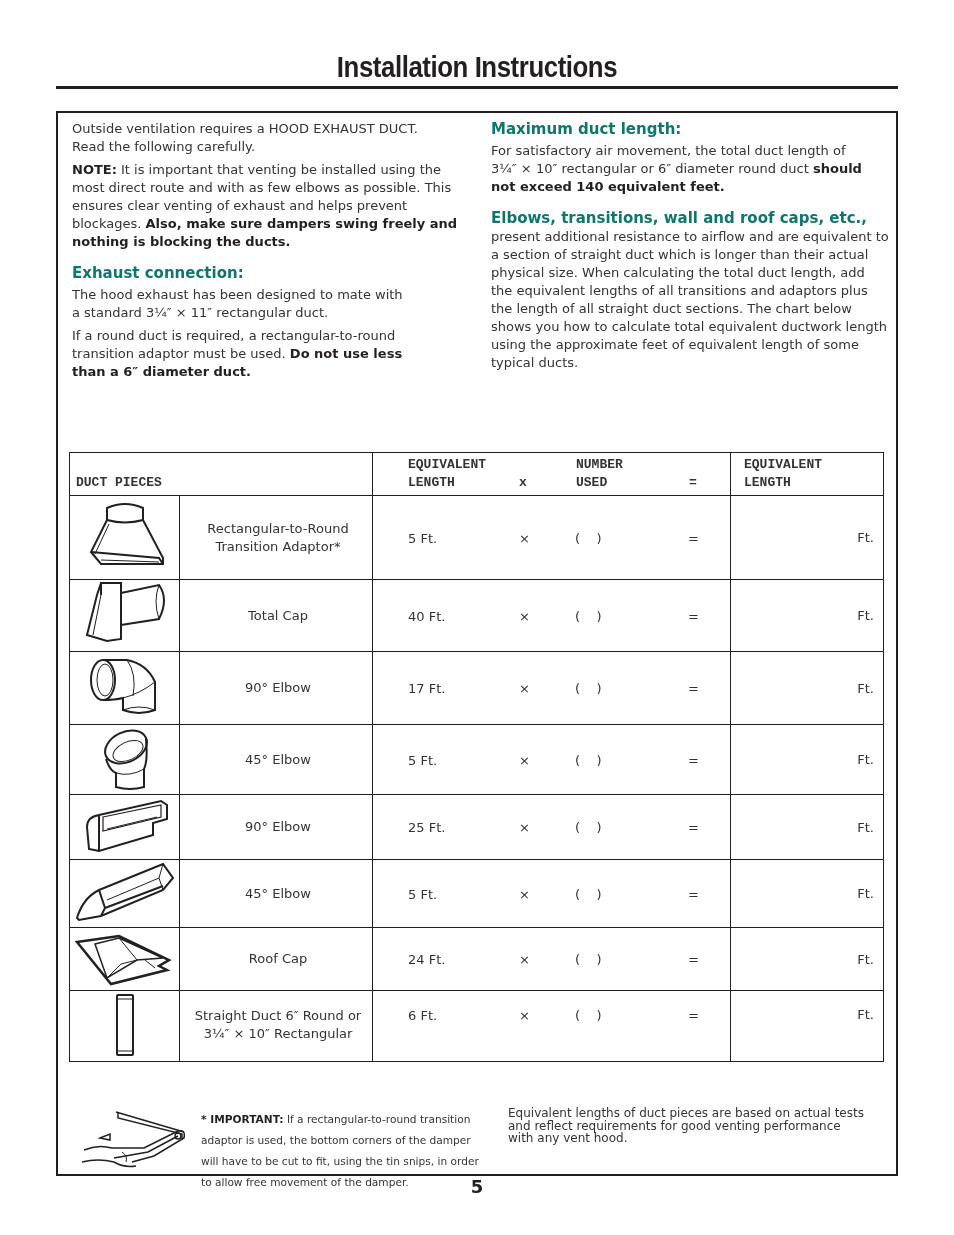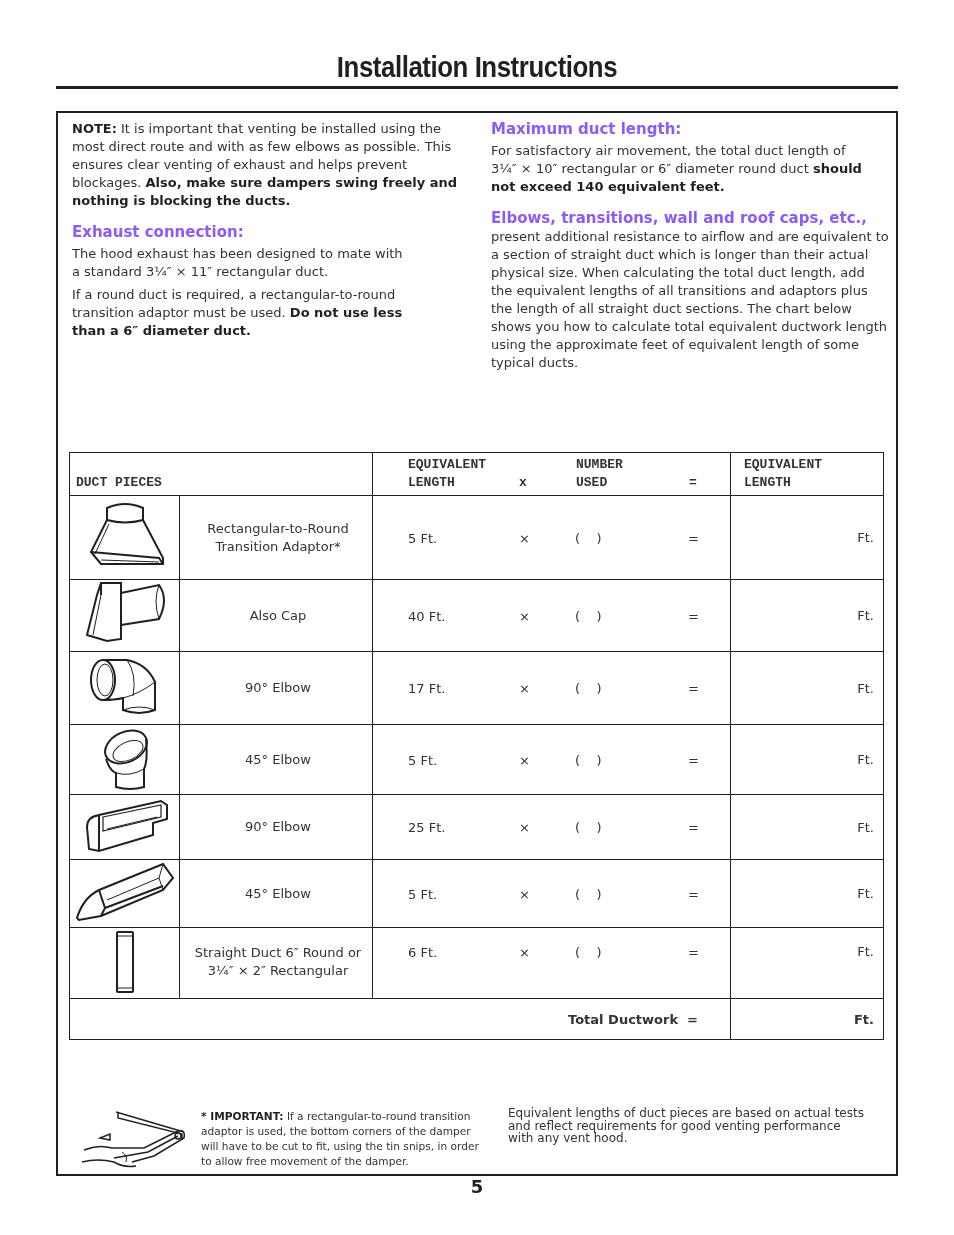--- a/index.html
+++ b/index.html
@@ -5,50 +5,51 @@
   html, body { margin: 0; padding: 0; background: #ffffff; }
   body { width: 954px; height: 1235px; position: relative; font-family: "DejaVu Sans", sans-serif; color: #231f20; overflow: hidden; }
   .title { position: absolute; left: 0; width: 954px; top: 50px; text-align: center; font-family: "Liberation Sans", sans-serif; font-size: 30px; font-weight: bold; letter-spacing: -0.5px; color: #231f20; transform: scaleX(0.86); }
   .title-rule { position: absolute; left: 56px; top: 86px; width: 842px; height: 3px; background: #231f20; }
   .frame { position: absolute; left: 56px; top: 111px; width: 838px; height: 1061px; border: 2px solid #231f20; }
   .col { position: absolute; font-size: 13px; line-height: 18px; color: #333; }
   .col p { margin: 0 0 5px 0; }
   .col b { color: #231f20; font-weight: bold; }
   .col-left { left: 72px; top: 120px; width: 400px; }
   .col-right { left: 491px; top: 119px; width: 400px; }
-  .h3 { font-size: 15px; font-weight: bold; color: #8b5cf6; line-height: 20px; margin: 0; }
+  .h3 { font-size: 15px; font-weight: bold; color: #0f766e; line-height: 20px; margin: 0; }
   .h3.mt { margin-top: 14px; }
 
   table.chart { position: absolute; left: 69px; top: 452px; width: 814px; border-collapse: collapse; table-layout: fixed; }
   table.chart td { border: 1.5px solid #231f20; padding: 0; font-size: 13px; color: #333; vertical-align: middle; }
   .hdr td { height: 42px; font-size: 12px; font-weight: bold; color: #231f20; }
   .hdr .hdr-inner { position: relative; height: 42px; font-family: Liberation Mono, monospace; }
   .hdr span { position: absolute; line-height: 18px; }
   .icon-cell { text-align: center; }
   .name-cell { padding-left: 4px !important; line-height: 18px; text-align: center; }
   .calc { position: relative; }
   .calc span { position: absolute; top: 50%; transform: translateY(-50%); }
   .result-cell { text-align: right; padding-right: 9px !important; }
   .total-row td { height: 40px; }
   .total-label { text-align: right; padding-right: 32px !important; font-weight: bold; color: #231f20; }
   .total-result { text-align: right; padding-right: 9px !important; font-weight: bold; color: #231f20; }
 
   .footnote-img { position: absolute; left: 74px; top: 1104px; width: 120px; height: 68px; }
-  .footnote-left { position: absolute; left: 201px; top: 1109px; width: 280px; font-size: 10.6px; line-height: 15px; color: #333; }
+  .footnote-left { position: absolute; left: 201px; top: 1109px; width: 280px; font-size: 10.6px; line-height: 21px; color: #333; }
   .footnote-right { position: absolute; left: 508px; top: 1107px; width: 360px; font-size: 12px; line-height: 12.5px; color: #333; }
   .page-num { position: absolute; left: 0; width: 954px; top: 1176px; text-align: center; font-size: 18px; font-weight: bold; color: #231f20; }
 </style>
 </head>
 <body>
 
 <div class="title">Installation Instructions</div>
 <div class="title-rule"></div>
 <div class="frame"></div>
 
 <div class="col col-left">
+  <p style="width:350px">Outside ventilation requires a HOOD EXHAUST DUCT. Read the following carefully.</p>
   <p><b>NOTE:</b><span> It is important that venting be installed using the most direct route and with as few elbows as possible. This ensures clear venting of exhaust and helps prevent blockages. </span><b>Also, make sure dampers swing freely and nothing is blocking the ducts.</b></p>
   <div class="h3 mt" style="margin-top:12px;margin-bottom:3px">Exhaust connection:</div>
   <p style="width:340px">The hood exhaust has been designed to mate with a standard 3¼″ × 11″ rectangular duct.</p>
   <p style="width:365px"><span>If a round duct is required, a rectangular-to-round transition adaptor must be used. </span><b>Do not use less than a 6″ diameter duct.</b></p>
 </div>
 
 <div class="col col-right">
   <div class="h3" style="margin-bottom:3px">Maximum duct length:</div>
   <p style="width:380px"><span>For satisfactory air movement, the total duct length of 3¼″ × 10″ rectangular or 6″ diameter round duct </span><b>should not exceed 140 equivalent feet.</b></p>
   <div class="h3 mt" style="margin-top:12px">Elbows, transitions, wall and roof caps, etc.,</div>
@@ -111,21 +112,21 @@
   <tr style="height:72px">
     <td class="icon-cell">
       <svg width="84" height="66" viewBox="0 0 84 66" fill="none" stroke="#231f20" stroke-width="2">
         <path d="M18 2 L38 2 L38 58 L24 60 L4 54 L14 14 Z"></path>
         <path d="M18 2 L18 14"></path>
         <path d="M38 12 L76 4 Q86 18 76 38 L38 44"></path>
         <path d="M76 4 Q70 20 76 38" stroke-width="1"></path>
         <path d="M18 14 L10 54" stroke-width="1"></path>
       </svg>
     </td>
-    <td class="name-cell">Also Cap</td>
+    <td class="name-cell">Total Cap</td>
     <td class="calc">
       <span style="left:35px">40 Ft.</span>
       <span style="left:146px">×</span>
       <span style="left:202px;white-space:pre">(    )</span>
       <span style="left:315px">=</span>
     </td>
     <td class="result-cell">Ft.</td>
   </tr>
 
   <tr style="height:73px">
@@ -200,43 +201,58 @@
     <td class="name-cell">45° Elbow</td>
     <td class="calc">
       <span style="left:35px">5 Ft.</span>
       <span style="left:146px">×</span>
       <span style="left:202px;white-space:pre">(    )</span>
       <span style="left:315px">=</span>
     </td>
     <td class="result-cell">Ft.</td>
   </tr>
 
+  <tr style="height:63px">
+    <td class="icon-cell">
+      <svg width="100" height="56" viewBox="0 0 100 56" fill="none" stroke="#231f20" stroke-width="2.5">
+        <path d="M2 12 L44 6 L94 30 L84 36 L92 40 L36 54 Z"></path>
+        <path d="M20 14 L44 8 L88 28 L62 30 L32 48 Z" stroke-width="1.5"></path>
+        <path d="M44 8 L62 30" stroke-width="1"></path>
+        <path d="M32 48 L46 34 L62 30" stroke-width="1"></path>
+        <path d="M70 30 L80 38" stroke-width="1"></path>
+      </svg>
+    </td>
+    <td class="name-cell">Roof Cap</td>
+    <td class="calc">
+      <span style="left:35px">24 Ft.</span>
+      <span style="left:146px">×</span>
+      <span style="left:202px;white-space:pre">(    )</span>
+      <span style="left:315px">=</span>
+    </td>
+    <td class="result-cell">Ft.</td>
+  </tr>
 
   <tr style="height:71px">
     <td class="icon-cell">
       <svg width="24" height="64" viewBox="0 0 24 64" fill="none" stroke="#231f20" stroke-width="2">
         <rect x="4" y="2" width="16" height="60" rx="1"></rect>
         <path d="M4 6 L20 6" stroke-width="1"></path>
         <path d="M4 58 L20 58" stroke-width="1"></path>
       </svg>
     </td>
-    <td class="name-cell" style="vertical-align:top;padding-top:16px">Straight Duct 6″ Round or 3¼″ × 2″ Rectangular</td>
+    <td class="name-cell" style="vertical-align:top;padding-top:16px">Straight Duct 6″ Round or 3¼″ × 10″ Rectangular</td>
     <td class="calc">
       <span style="left:35px;top:24px">6 Ft.</span>
       <span style="left:146px;top:24px">×</span>
       <span style="left:202px;top:24px;white-space:pre">(    )</span>
       <span style="left:315px;top:24px">=</span>
     </td>
     <td class="result-cell" style="vertical-align:top;padding-top:16px">Ft.</td>
   </tr>
 
-  <tr class="total-row">
-    <td colspan="3" class="total-label" style="white-space:pre">Total Ductwork  =</td>
-    <td class="total-result">Ft.</td>
-  </tr>
 </tbody>
   </table>
 
 <svg class="footnote-img" viewBox="0 0 120 68" fill="none" stroke="#231f20" stroke-width="1.5">
   <path d="M44 8 L44 14 Q60 18 108 30 L108 36"></path>
   <path d="M42 8 L110 28"></path>
   <path d="M26 34 L36 30 L36 36 Z"></path>
   <path d="M10 46 Q24 40 38 44 L70 44 L102 28 Q112 24 110 34 L80 52 L58 58"></path>
   <path d="M40 54 L74 48 L104 32"></path>
   <path d="M8 58 Q24 54 40 58 Q50 64 62 62"></path>

